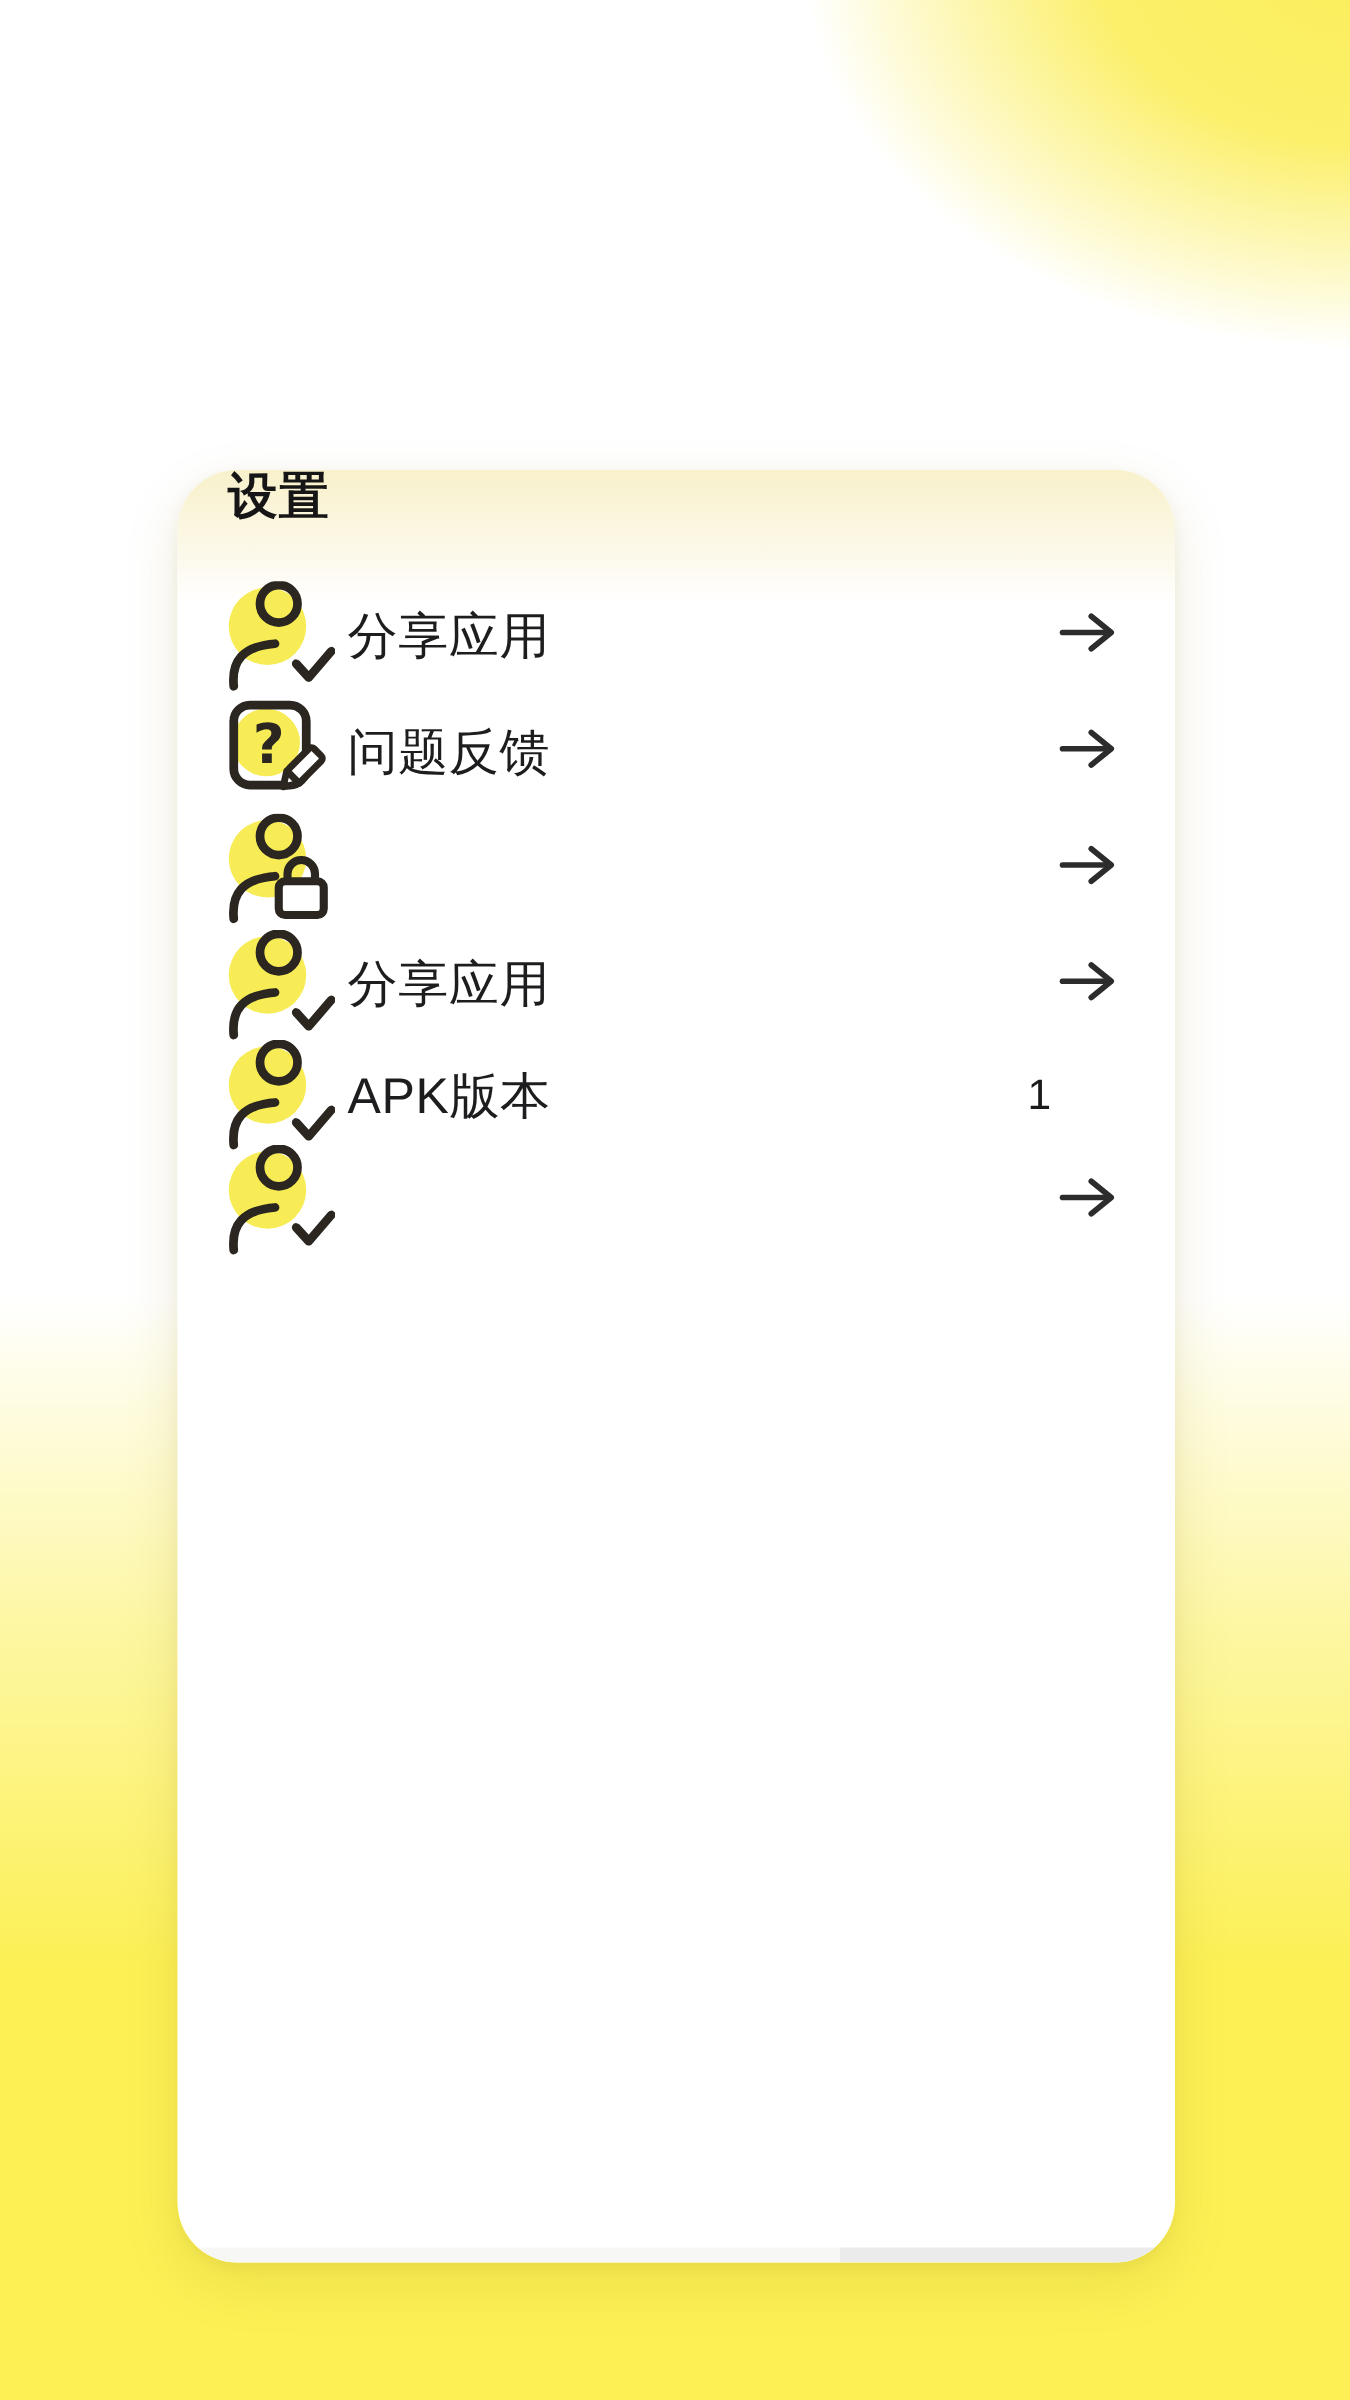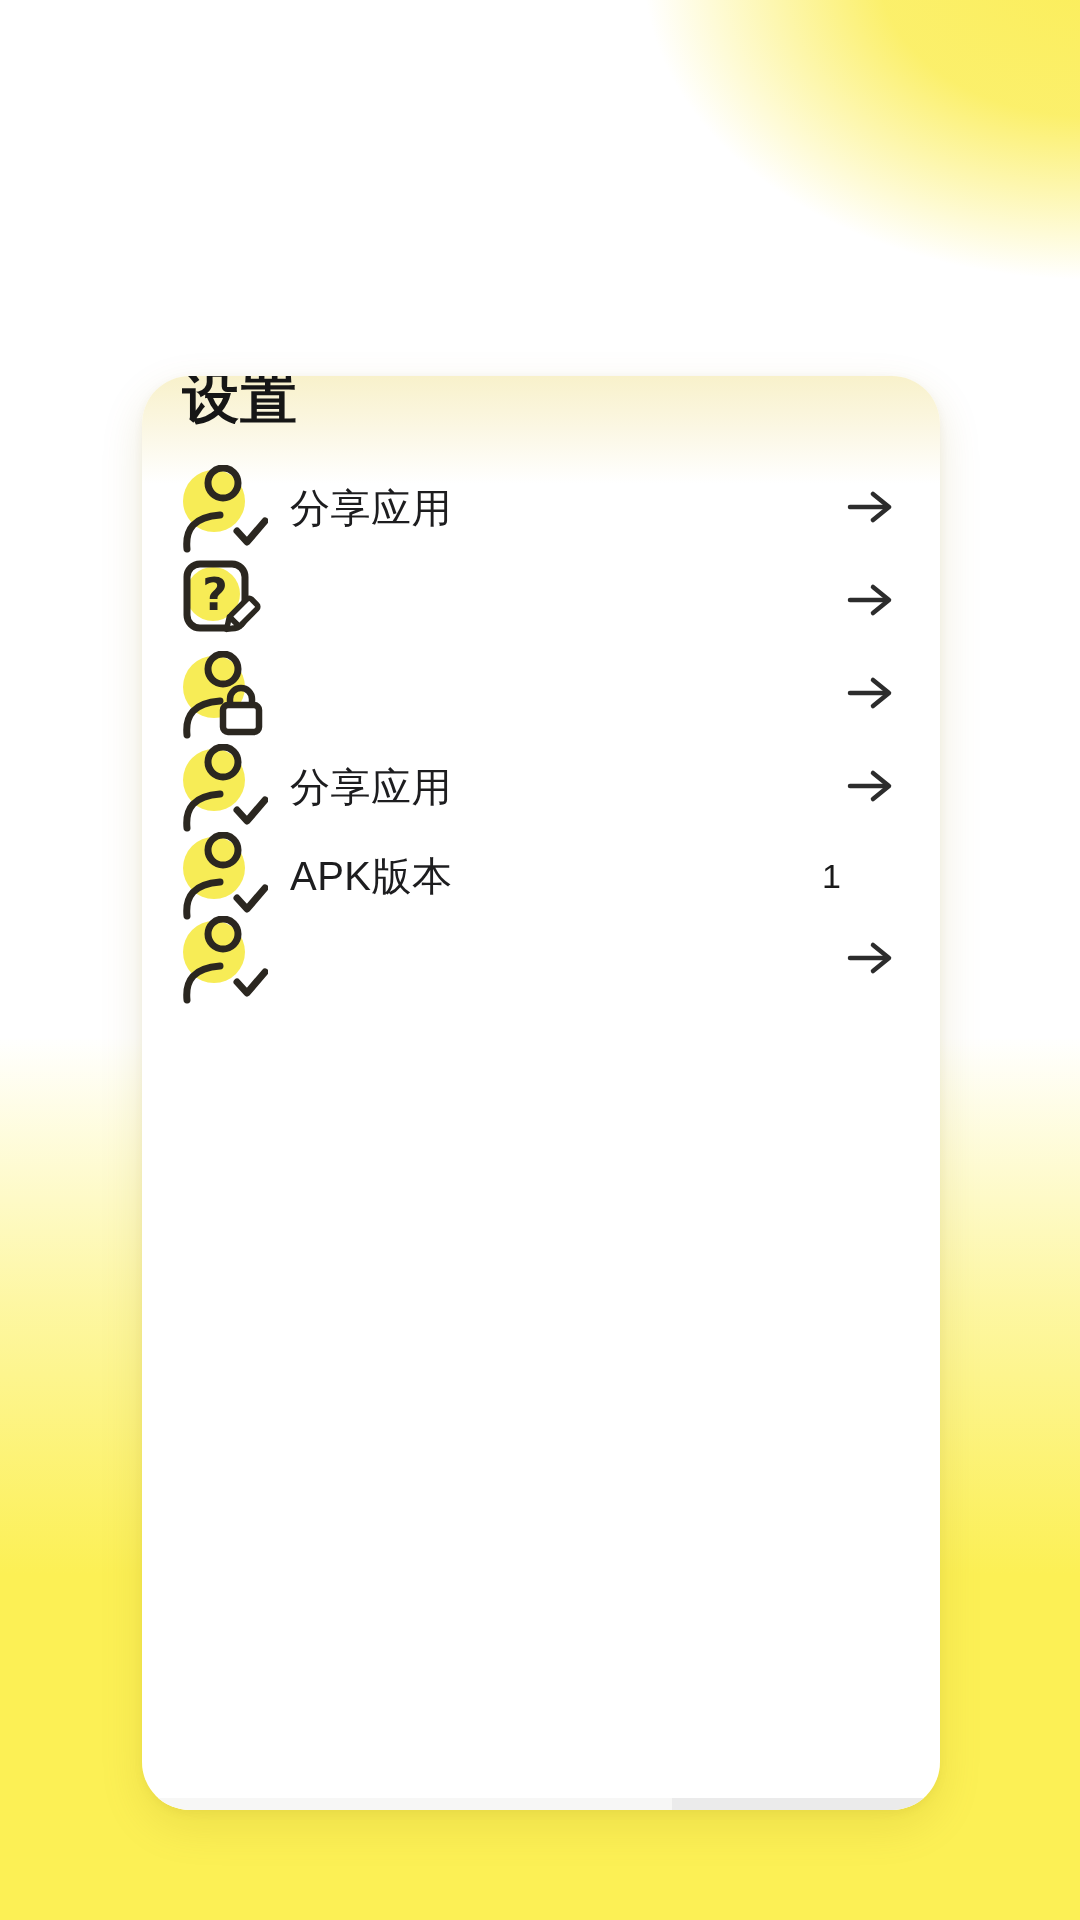--- a/index.html
+++ b/index.html
@@ -15,28 +15,28 @@
     position:absolute; left:142px; top:376px; width:798px; height:1434px;
     border-radius:48px; overflow:hidden;
     background:linear-gradient(180deg, #F8F1CB 0px, #FBF7E3 52px, #FFFFFF 108px);
     box-shadow:0 16px 44px rgba(140,120,10,0.14), 0 3px 10px rgba(140,120,10,0.07);
   }
   .card-inner { padding:0 47px 0 40px; }
   .page-title {
     height:52px; overflow:hidden; display:flex; align-items:flex-end;
   }
   .page-title span {
-    font-size:57px; line-height:62px; font-weight:800; color:#161616; letter-spacing:1px;
+    font-size:40px; line-height:62px; font-weight:800; color:#161616; letter-spacing:1px;
   }
   .settings-list { margin-top:34px; }
   .row { display:flex; align-items:center; height:93px; }
   .row:nth-child(n+5) { height:84px;text-align:right; }
   .icon-box { width:86px; height:88px; flex:0 0 86px; display:flex; align-items:center; }
   .icon-box svg { display:block; }
-  .row-label { margin-left:22px; font-size:40px; font-weight:500; color:#1D1D1F; letter-spacing:0.5px; }
+  .row-label { margin-left:10px; font-size:40px; font-weight:500; color:#1D1D1F; letter-spacing:0.5px; }
   .trailing { margin-left:auto; display:flex; align-items:center; }
   .trailing-value { font-size:34px; color:#1a1a1a; margin-right:52px; }
   .bottom-strip { position:absolute; left:0; right:0; bottom:0; height:12px; display:flex; }
   .bottom-strip .seg-track { width:530px; background:#f7f7f6; }
   .bottom-strip .seg-thumb { flex:1; background:#ebebeb; }
 </style>
 </head>
 <body>
 
 <div class="card">
@@ -69,20 +69,21 @@
     <svg width="86" height="88" viewBox="0 0 86 88" fill="none">
       <circle cx="31" cy="36" r="27" fill="#F7EC56"></circle>
       <rect x="5" y="6" width="58" height="64" rx="13" stroke="#2B2720" stroke-width="7"></rect>
       <text x="33" y="52" text-anchor="middle" font-family="DejaVu Sans, sans-serif" font-size="44" font-weight="bold" fill="#2B2720">?</text>
       <g transform="rotate(45 58 58)">
         <rect x="51" y="38" width="14" height="28" rx="3" fill="#fff" stroke="#2B2720" stroke-width="5.5"></rect>
         <path d="M51 66 L58 77 L65 66 Z" fill="#fff" stroke="#2B2720" stroke-width="5.5" stroke-linejoin="round"></path>
       </g>
     </svg>
           </span>
+    <span class="row-label">问题反馈</span>
     <span class="trailing">
             <span>
     <svg width="46" height="34" viewBox="0 0 46 34" fill="none">
       <path d="M3 17 H40" stroke="#2C2C2C" stroke-width="4.5" stroke-linecap="round"></path>
       <path d="M26 4 L42 17 L26 30" stroke="#2C2C2C" stroke-width="4.5" stroke-linecap="round" stroke-linejoin="round"></path>
     </svg></span>
           </span>
   </div>
 
   <div class="row">

